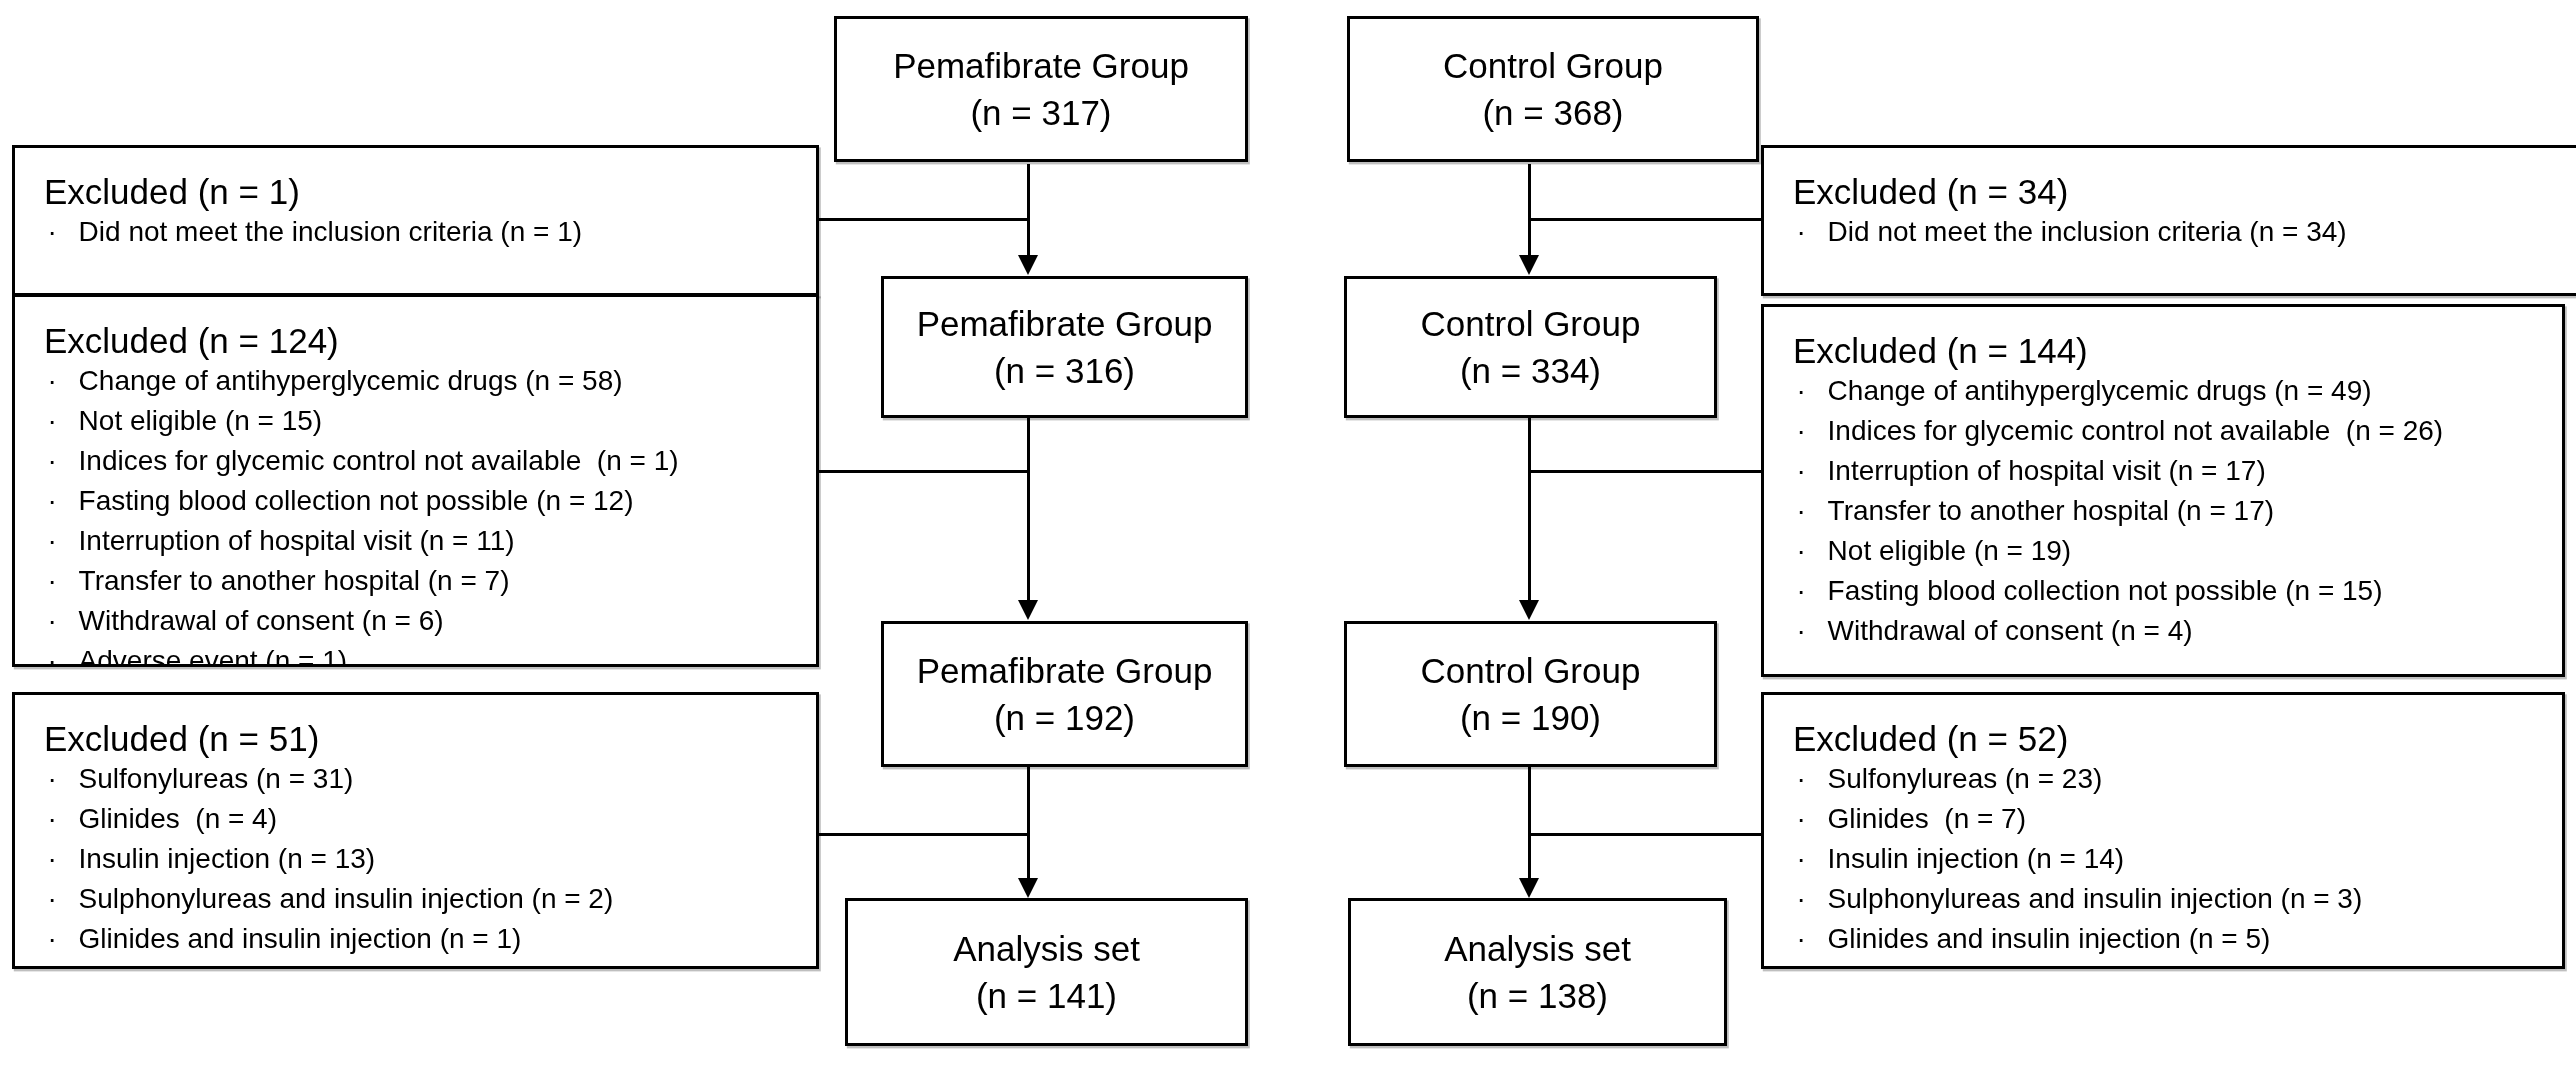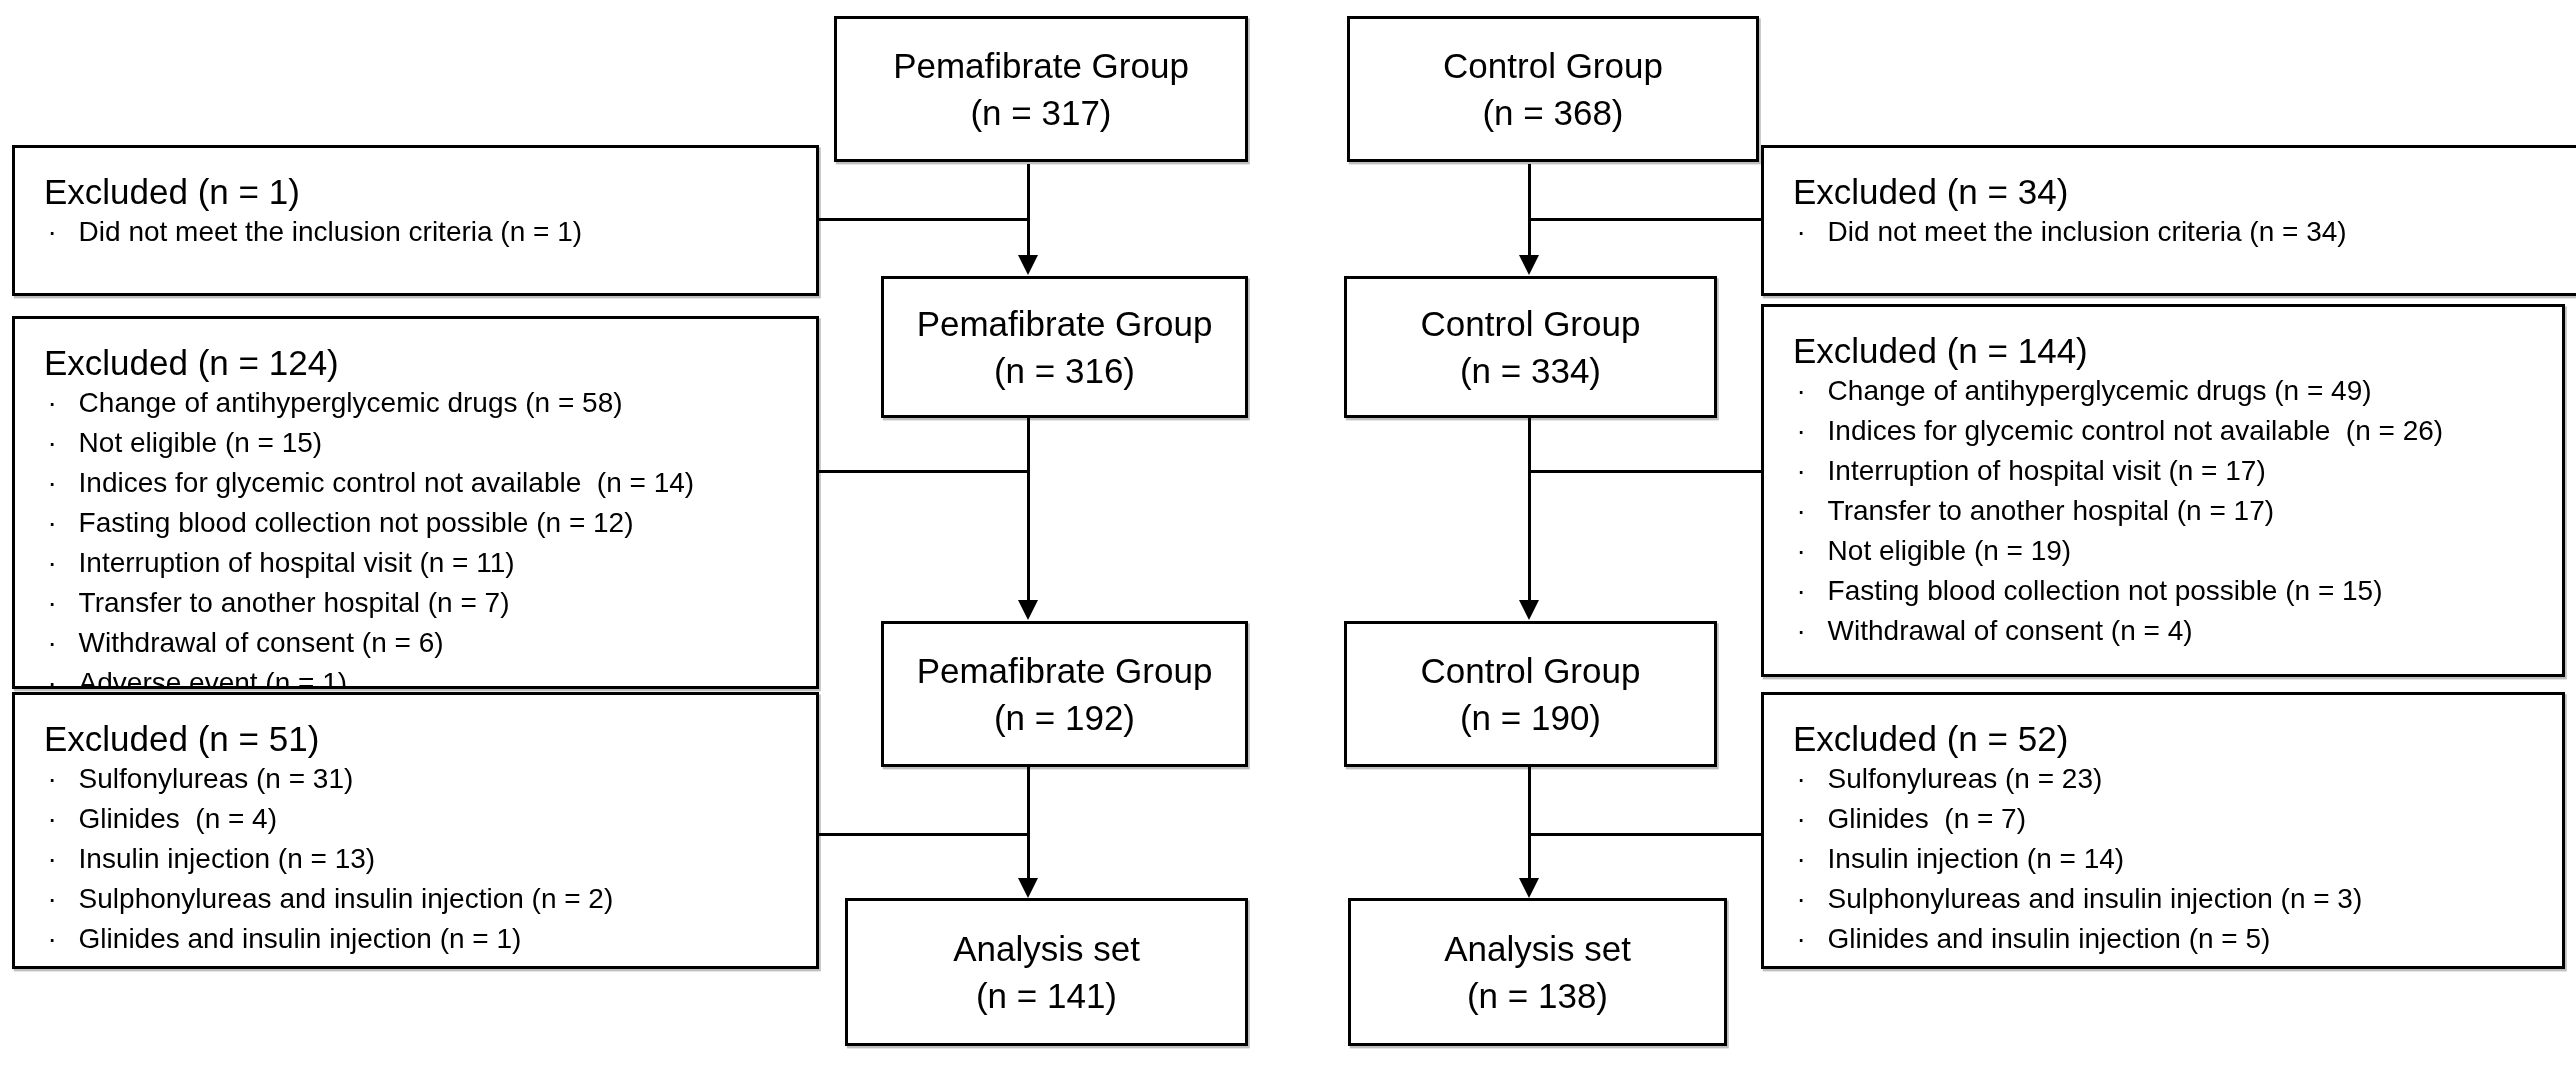--- a/index.html
+++ b/index.html
@@ -125,33 +125,33 @@
   </div>
 
   <div class="ebox" style="left:12px; top:145px; width:807px; height:151px;">
     <div class="etitle">Excluded (n = 1)</div>
     <div class="eitem">
       <span class="bullet">·</span>
       <span class="itext">Did not meet the inclusion criteria (n = 1)</span>
     </div>
   </div>
 
-  <div class="ebox" style="left:12px; top:316px; width:807px; height:373px;">
+  <div class="ebox" style="left:12px; top:294px; width:807px; height:373px;">
     <div class="etitle">Excluded (n = 124)</div>
     <div class="eitem">
       <span class="bullet">·</span>
       <span class="itext">Change of antihyperglycemic drugs (n = 58)</span>
     </div>
     <div class="eitem">
       <span class="bullet">·</span>
       <span class="itext">Not eligible (n = 15)</span>
     </div>
     <div class="eitem">
       <span class="bullet">·</span>
-      <span class="itext">Indices for glycemic control not available  (n = 14)</span>
+      <span class="itext">Indices for glycemic control not available  (n = 1)</span>
     </div>
     <div class="eitem">
       <span class="bullet">·</span>
       <span class="itext">Fasting blood collection not possible (n = 12)</span>
     </div>
     <div class="eitem">
       <span class="bullet">·</span>
       <span class="itext">Interruption of hospital visit (n = 11)</span>
     </div>
     <div class="eitem">

